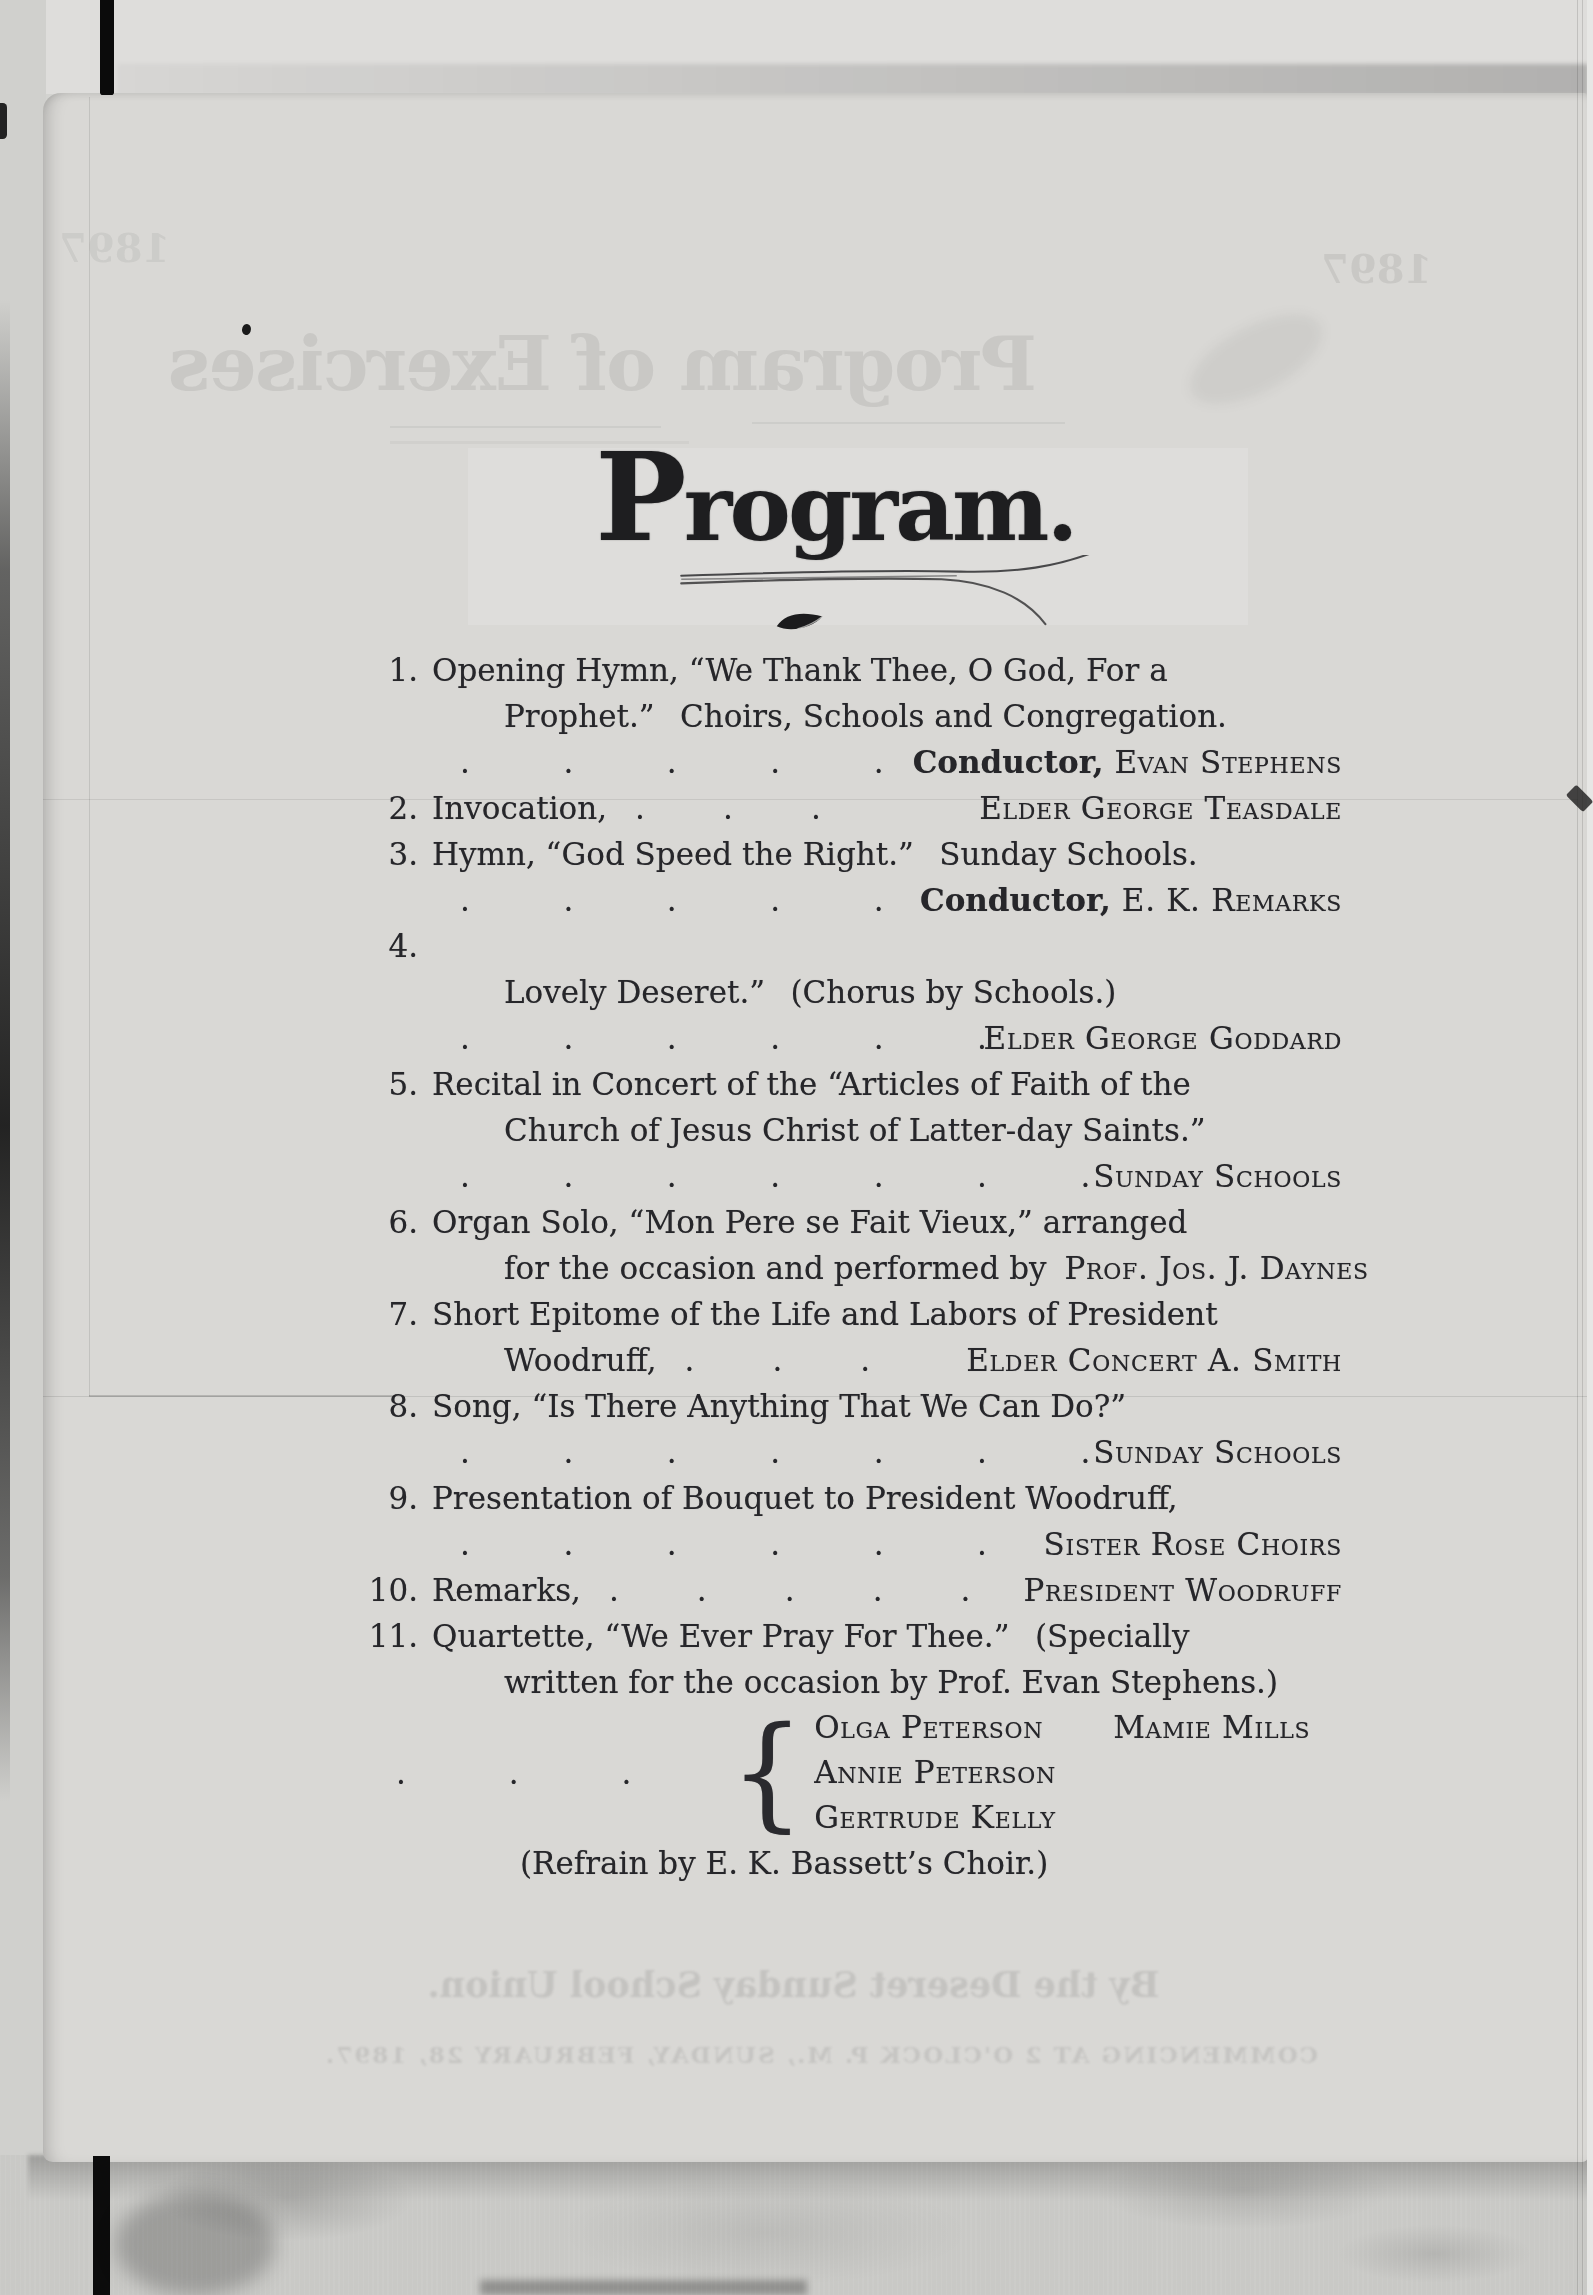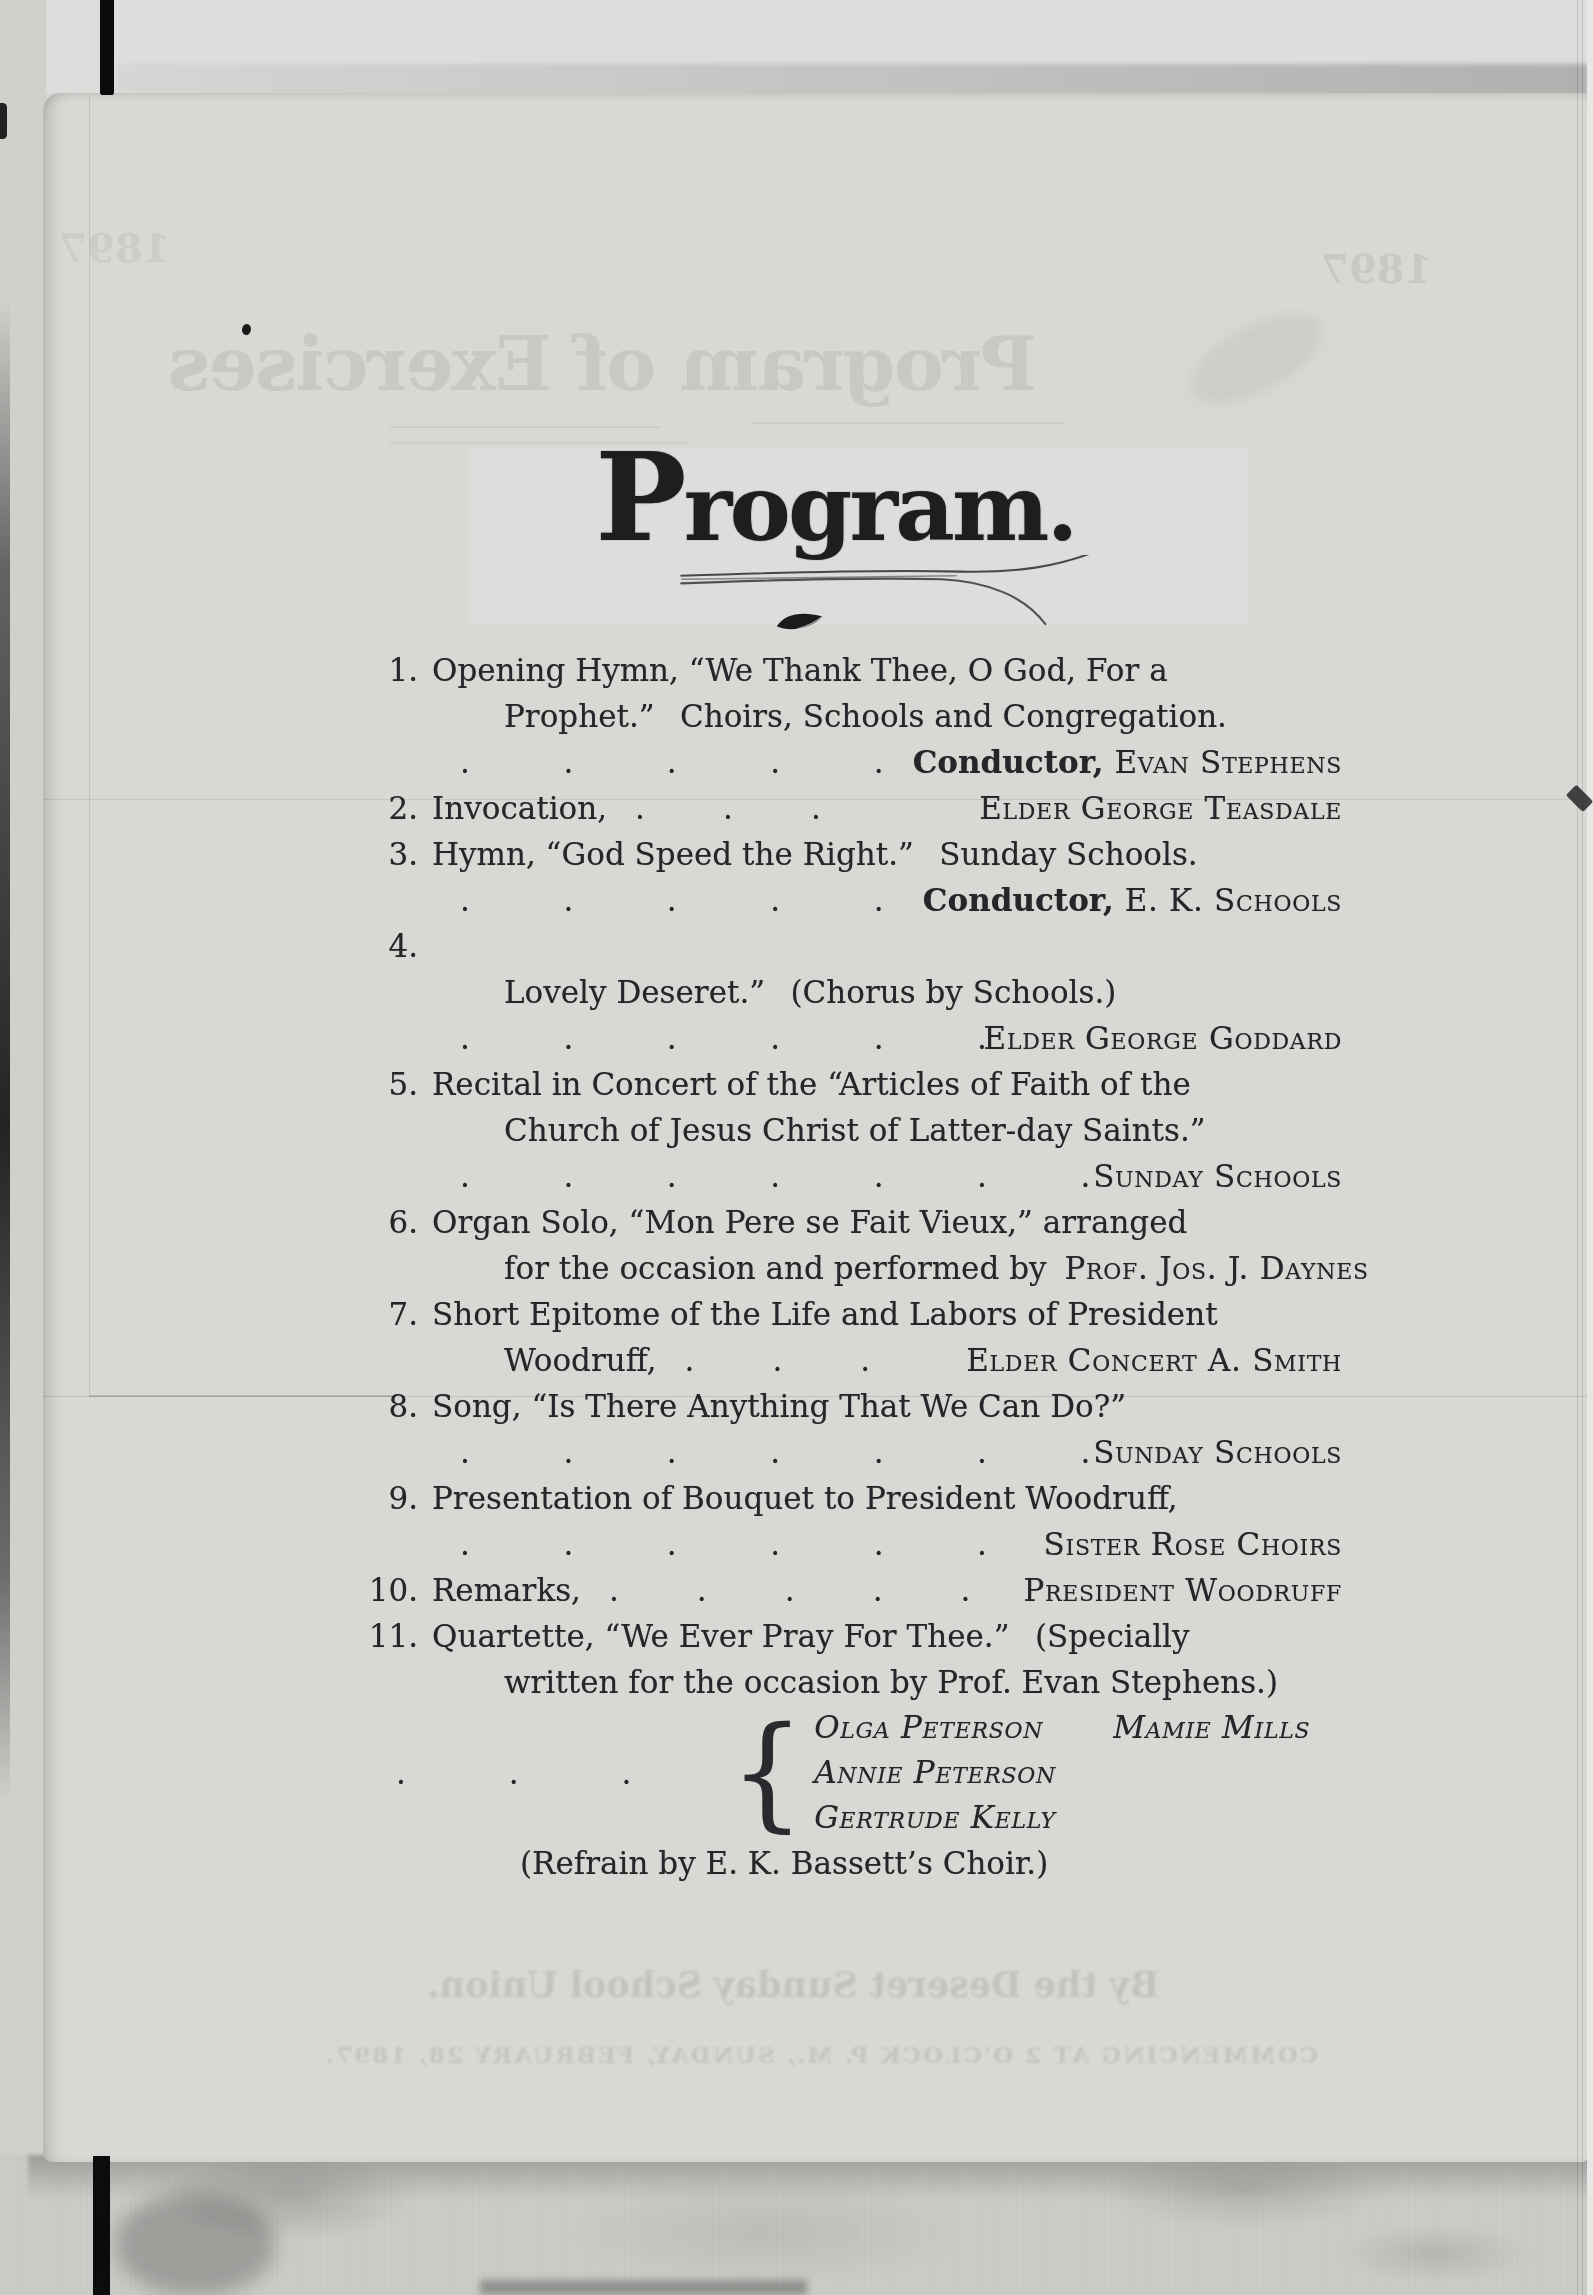--- a/index.html
+++ b/index.html
@@ -75,21 +75,21 @@
   .ind{padding-left:72px;}
   .dots{flex:1 1 auto;overflow:hidden;white-space:nowrap;word-spacing:2.7em;padding-left:28px;padding-right:24px;}
   .dots.tight{word-spacing:2.2em;}
   .name{font-variant:small-caps;white-space:nowrap;letter-spacing:0.7px;}
   .lbl{white-space:nowrap;padding-right:11px;font-weight:bold;}
   .gapL{margin-left:18px;}
   .q-row{display:flex;align-items:center;min-height:104px;}
   .q-dots{flex:none;width:292px;overflow:hidden;white-space:nowrap;word-spacing:3em;padding-left:28px;}
   .q-brace{flex:none;font-size:117px;font-weight:normal;transform:scaleY(1.05);color:#2a2a2e;line-height:1;padding:0 9.7px 0 42px;}
   .q-col{display:flex;flexDirection:column;flex-direction:column;}
-  .q-line{line-height:45px;font-style:italic;}
+  .q-line{line-height:45px;}
   .q-line .n1{display:inline-block;min-width:299px;}
   .refr{padding-left:88px;}
 </style>
 </head>
 <body>
 
 <div class="scan">
 
   <div class="backing-top"></div>
   <div class="backing-left"></div>
@@ -145,21 +145,21 @@
         <span class="name">Elder George Teasdale</span>
       </div>
       <div class="row first">
         <span class="num">3.</span>
         <span class="txt">Hymn, “God Speed the Right.”  Sunday Schools.</span>
       </div>
       <div class="row credit">
         <span class="num"></span>
         <span class="dots">. . . . . .</span>
         <span class="lbl">Conductor,</span>
-        <span class="name">E. K. Schools</span>
+        <span class="name">E. K. Remarks</span>
       </div>
       <div class="row first">
         <span class="num">4.</span>
       </div>
       <div class="row cont">
         <span class="num"></span>
         <span class="txt ind">Lovely Deseret.”  (Chorus by Schools.)</span>
       </div>
       <div class="row credit">
         <span class="num"></span>

